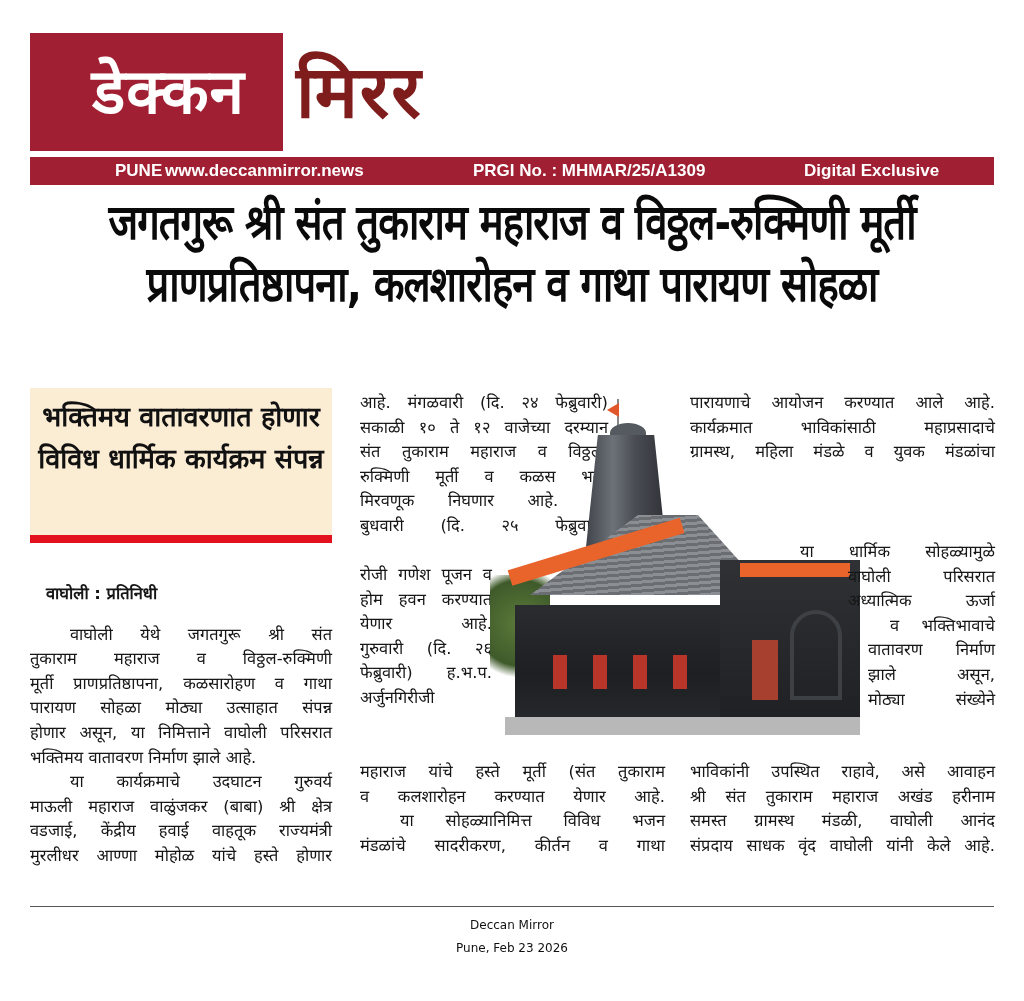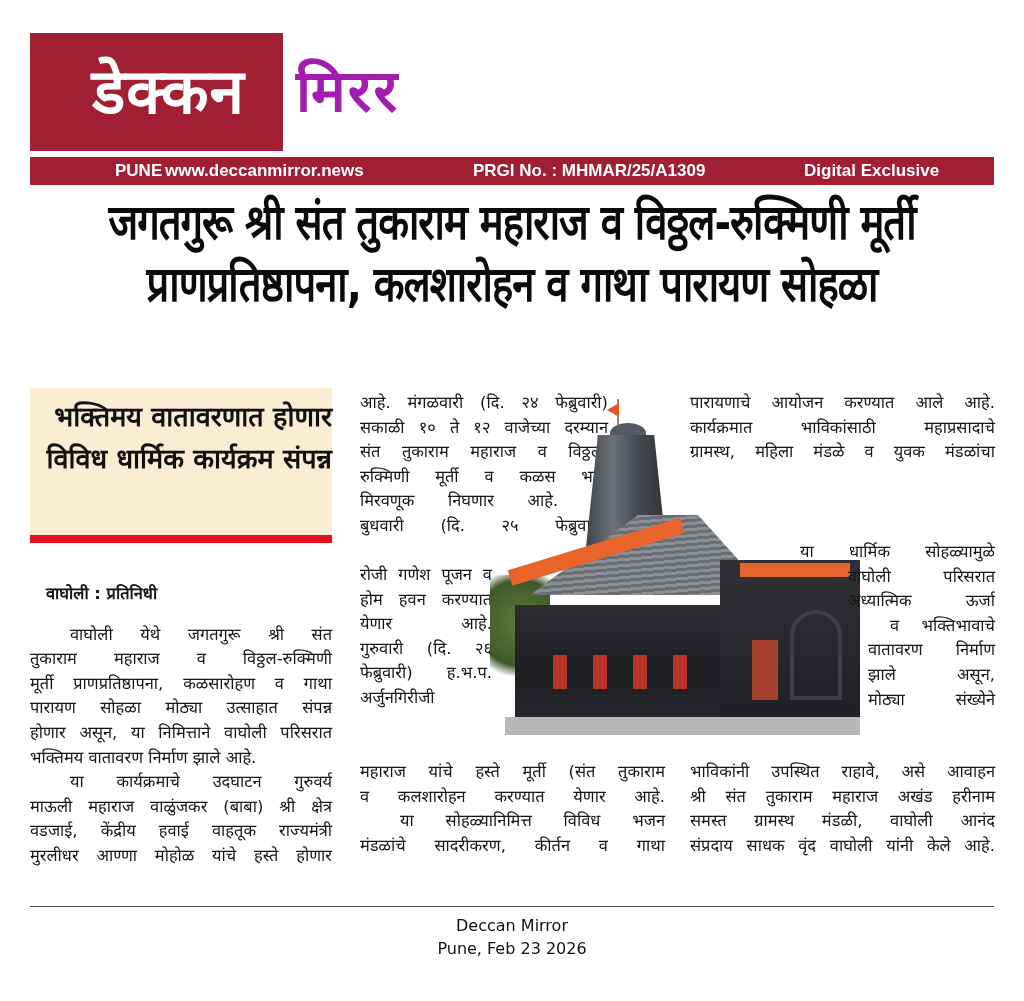--- a/index.html
+++ b/index.html
@@ -8,22 +8,22 @@
 
   
   .logo-box {
     position: absolute; left: 30px; top: 33px; width: 253px; height: 118px;
     background: #a01f32; color: #fff;
     font-family: "DejaVu Sans", sans-serif; font-weight: bold;
     font-size: 62px; line-height: 118px; text-align: center; letter-spacing: 1px; padding-left: 24px;
   }
   .logo-mirror {
     position: absolute; left: 296px; top: 33px; height: 118px;
-    color: #a21caf; font-family: Liberation Serif, serif; font-weight: bold;
-    font-size: 58px; line-height: 118px; letter-spacing: 2px;
+    color: #7f1d1d; font-family: Liberation Sans, sans-serif; font-weight: bold;
+    font-size: 72px; line-height: 118px; letter-spacing: 2px;
   }
   .strip {
     position: absolute; left: 30px; top: 157px; width: 964px; height: 28px;
     background: #a01f32; color: #fff;
     font-family: "Liberation Sans", sans-serif; font-size: 17px; font-weight: bold;
   }
   .strip span { position: absolute; top: 4px; white-space: nowrap; }
   .s-city { left: 37px; margin-left: 48px; }
   .s-url  { left: 135px; }
   .s-prgi { left: 443px; }
@@ -38,21 +38,21 @@
   .headline .hl { display: block; font-size: 40px; line-height: 58px; letter-spacing: -1px; transform: scaleY(1.22); transform-origin: center; }
   .headline .hl1 { margin-bottom: 4px; }
 
   
   .callout {
     position: absolute; left: 30px; top: 388px; width: 302px; height: 148px;
     background: #fbecd4;
   }
   .callout-text {
     position: absolute; left: 0; top: 8px; width: 100%;
-    text-align: right; font-size: 27px; font-weight: bold; line-height: 42px; color: #111;
+    text-align: center; font-size: 27px; font-weight: bold; line-height: 42px; color: #111;
   }
   .callout-rule {
     position: absolute; left: 30px; top: 535px; width: 302px; height: 8px; background: #e3101d;
   }
 
   
   .col { position: absolute; font-family: "DejaVu Sans", sans-serif; font-size: 16.4px; line-height: 24.6px; color: #161616; text-align: justify; }
   .col p { margin: 16px; }
   .col1 { left: 30px; top: 566px; width: 302px; }
   .dateline { font-weight: bold; }
@@ -83,21 +83,21 @@
   .main-hall .win { position: absolute; top: 50px; width: 14px; height: 34px; background: #b8352a; }
   .porch { position: absolute; left: 230px; top: 165px; width: 140px; height: 165px;
     background: linear-gradient(180deg, #2f3135 0%, #1e2023 100%); }
   .sign-right { position: absolute; left: 250px; top: 168px; width: 110px; height: 14px; background: #e8642a; }
   .porch-door { position: absolute; left: 262px; top: 245px; width: 26px; height: 60px; background: #a8402f; }
   .arch { position: absolute; left: 300px; top: 215px; width: 52px; height: 90px; border: 4px solid #3d4045; border-radius: 26px 26px 0 0; }
   .base { position: absolute; left: 15px; top: 322px; width: 355px; height: 18px; background: #b8b8b8; }
 
   
   .footer-rule { position: absolute; left: 30px; top: 906px; width: 964px; height: 1px; background: #555; }
-  .footer { position: absolute; left: 0; top: 914px; width: 1024px; text-align: center; font-family: "DejaVu Sans", sans-serif; font-size: 16px; line-height: 23px; color: #111; }
+  .footer { position: absolute; left: 0; top: 914px; width: 1024px; text-align: center; font-family: "DejaVu Sans", sans-serif; font-size: 12px; line-height: 23px; color: #111; }
 </style>
 </head>
 <body>
 
 <div class="logo-box">डेक्कन</div>
 <div class="logo-mirror">मिरर</div>
 <div class="strip">
   <span class="s-city">PUNE</span>
   <span class="s-url">www.deccanmirror.news</span>
   <span class="s-prgi">PRGI No. : MHMAR/25/A1309</span>

